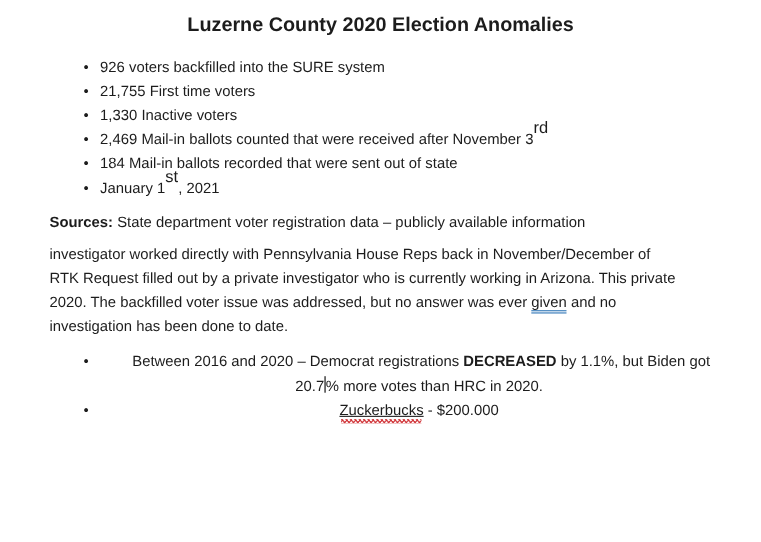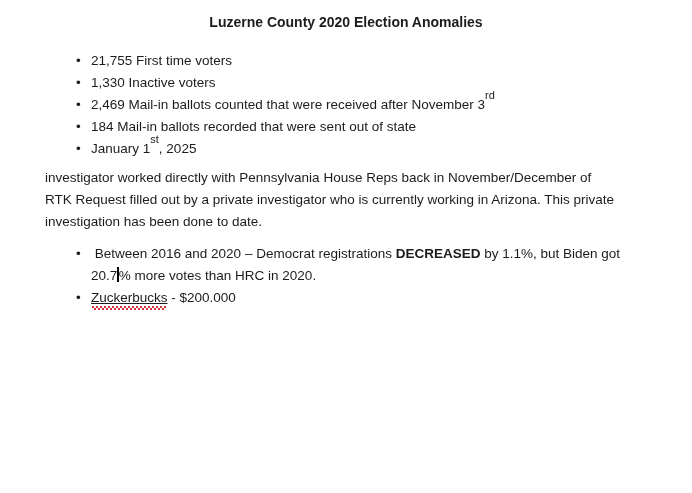--- a/index.html
+++ b/index.html
@@ -16,42 +16,42 @@
     background: #ffffff;
     font-family: "Liberation Sans", "DejaVu Sans", sans-serif;
     font-size: 13.5px;
     line-height: 22px;
     color: var(--text);
     overflow: hidden;
   }
   .title {
     padding-top: 12px;
     text-align: center;
-    font-size: 14px;
+    font-size: 18px;
     font-weight: 700;
     line-height: 21px;
   }
   .content { margin-left: 45px; width: 626px; }
   .blist { margin-top: 17px; }
   .blist .li { position: relative; margin-left: 46px; }
   .blist .li::before {
     content: "\2022";
     position: absolute;
     left: -15px;
     top: 0;
     font-size: 13.5px;
   }
   .pline { white-space: pre; }
   .sources-line { margin-top: 9px; white-space: pre; }
   .bold { font-weight: 700; }
   .rtk { margin-top: 7px; }
   .heading { margin-top: 12px; font-size: 13.5px; font-weight: 700; line-height: 20px; }
-  .blist2 { margin-top: 10px; }
+  .blist2 { margin-top: 10px; text-align: center; }
   .sup {
-    font-size: 11px;
+    font-size: 15px;
     position: relative;
     top: -4.5px;
     line-height: 0;
   }
   .caret {
     display: inline-block;
     width: 1.5px;
     height: 15px;
     background: #000;
     vertical-align: -2px;
@@ -87,40 +87,45 @@
 <body>
 
 <div class="page">
 
   <div class="title">Luzerne County 2020 Election Anomalies</div>
 
   <div class="content">
 
     <div class="blist">
       <div class="li">
+        <span>926 voters backfilled into the SURE system</span>
+      </div>
+      <div class="li">
         <span>21,755 First time voters</span>
       </div>
       <div class="li">
         <span>1,330 Inactive voters</span>
       </div>
       <div class="li">
         <span>2,469 Mail-in ballots counted that were received after November 3</span><sup class="sup">rd</sup>
       </div>
       <div class="li">
         <span>184 Mail-in ballots recorded that were sent out of state</span>
       </div>
       <div class="li">
-        <div class="pline"><span>January 1</span><sup class="sup">st</sup><span>, 2025</span></div>
+        <div class="pline"><span>January 1</span><sup class="sup">st</sup><span>, 2021</span></div>
       </div>
     </div>
 
+    <div class="sources-line"><span class="bold">Sources:</span><span> State department voter registration data – publicly available information</span></div>
 
     <div class="rtk">
       <div class="pline">investigator worked directly with Pennsylvania House Reps back in November/December of</div>
       <div class="pline">RTK Request filled out by a private investigator who is currently working in Arizona. This private</div>
+      <div class="pline"><span>2020. The backfilled voter issue was addressed, but no answer was ever </span><span class="grammar-flag">given</span><span> and no</span></div>
       <div class="pline">investigation has been done to date.</div>
     </div>
 
 
     <div class="blist blist2">
       <div class="li">
         <div class="pline"><span> Between 2016 and 2020 – Democrat registrations </span><span class="bold">DECREASED</span><span> by 1.1%, but Biden got</span></div>
         <div class="pline"><span>20.7</span><span class="caret"></span><span>% more votes than HRC in 2020.</span></div>
       </div>
       <div class="li">

